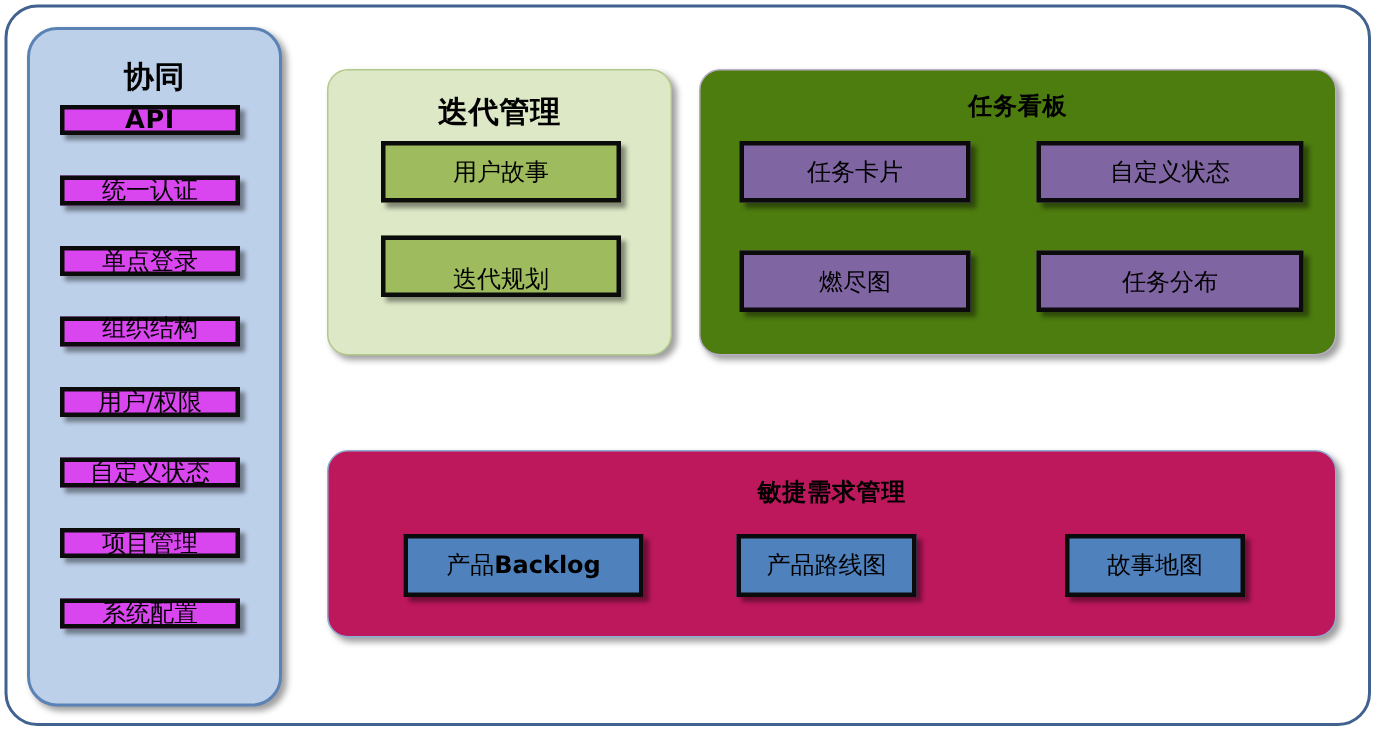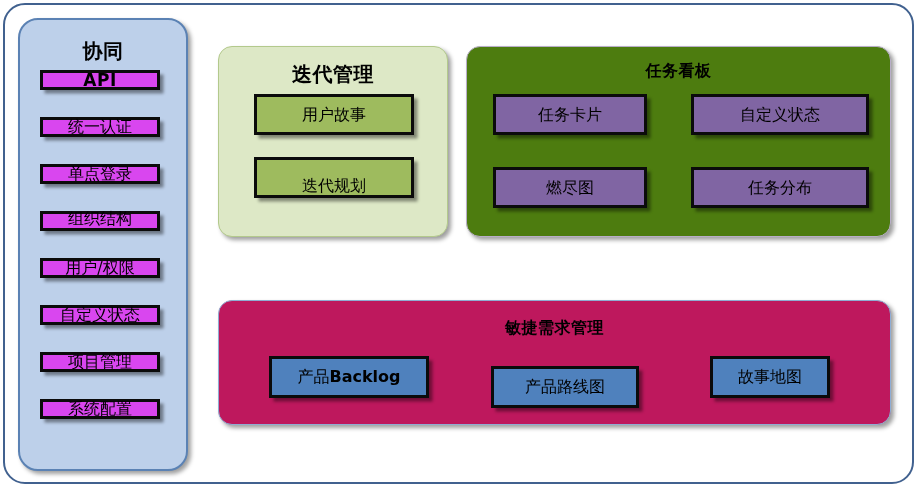--- a/index.html
+++ b/index.html
@@ -226,21 +226,21 @@
     </div>
   </div>
 
   <div class="panel" id="agile-panel">
     <div class="panel-title" id="agile-title">敏捷需求管理</div>
 
     <div class="box blue-box backlog-box" style="left:50px; top:55px; width:160px;">
       <span>产品</span>
         <span class="backlog-latin">Backlog</span>
     </div>
-    <div class="box blue-box" style="left:272px; top:65px; width:148px;">
+    <div class="box blue-box" style="left:272px; top:55px; width:120px;">
       <span>产品路线图</span>
     </div>
     <div class="box blue-box" style="left:491px; top:55px; width:120px;">
       <span>故事地图</span>
     </div>
   </div>
 
 </div>
 
 </body></html>

